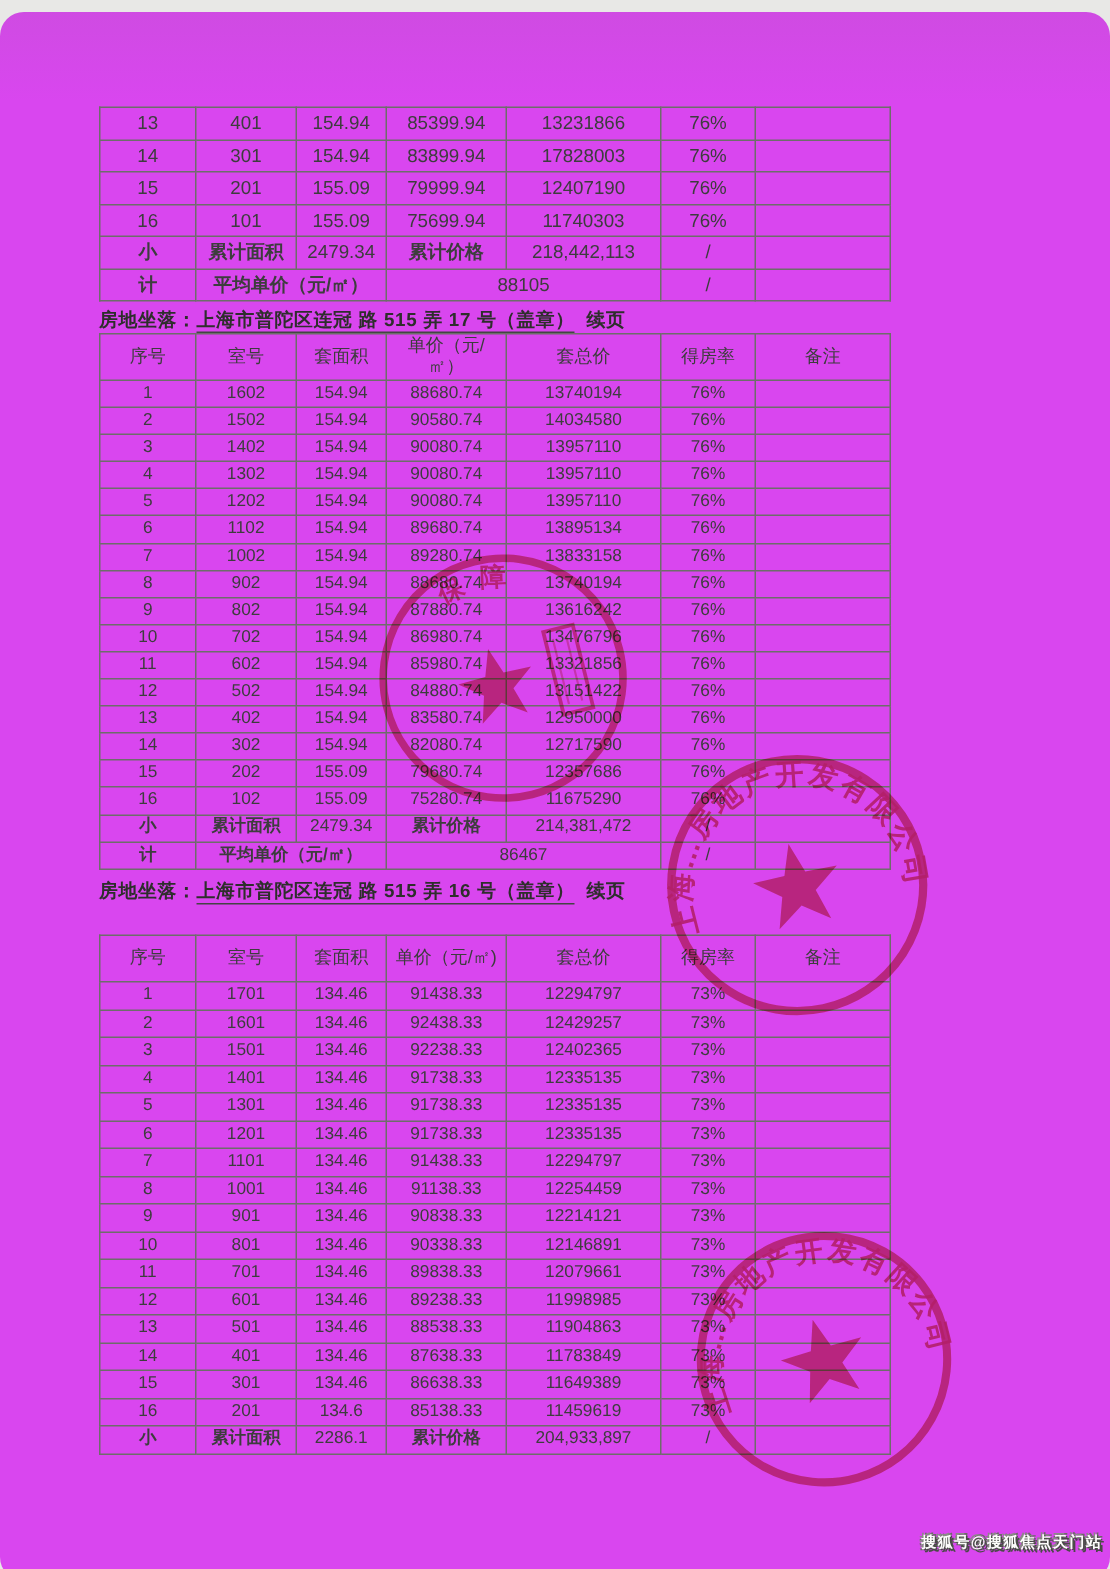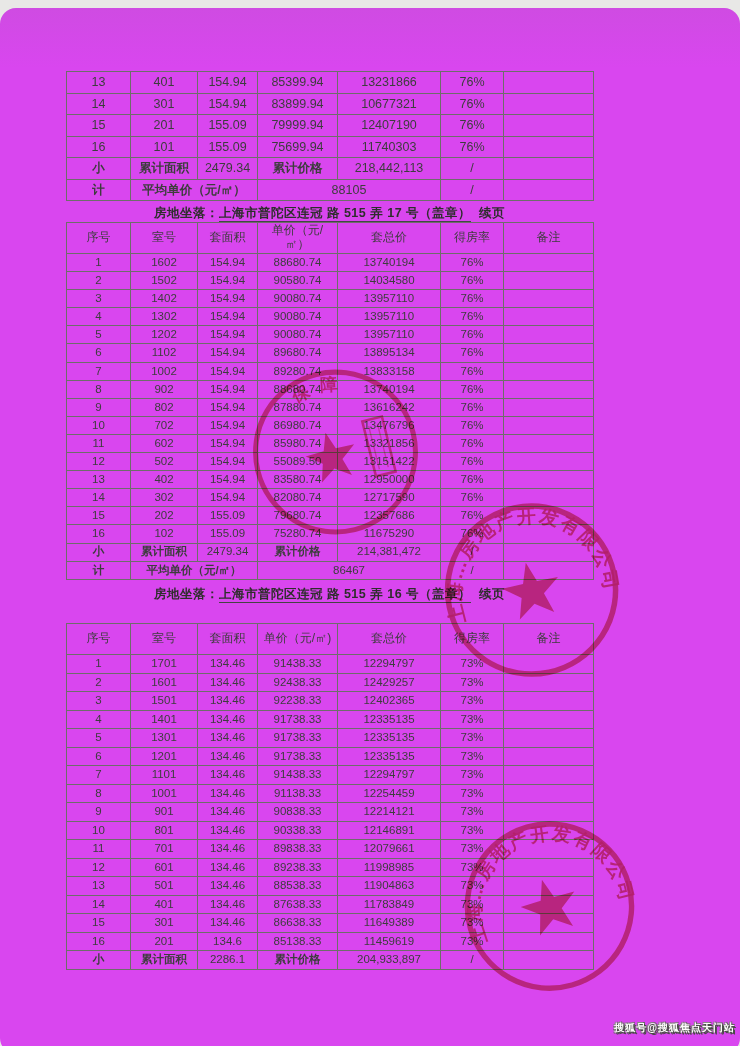--- a/index.html
+++ b/index.html
@@ -23,21 +23,21 @@
   }
   table{border:1.6px solid #57564f;}
   th{font-weight:400;font-size:12px;}
   .b{font-weight:700;}
   .t-top td{height:20.5px;font-size:12.5px;}
   .t-mid th{height:30px;}
   .t-mid td{height:17.1px;font-size:11.5px;}
   .t-bot th{height:30px;}
   .t-bot td{height:17.5px;font-size:11.5px;}
   .tbl-title{
-    position:absolute;left:66px;width:527px;text-align:center;
+    position:absolute;left:66px;width:527px;text-align:left;
     font-size:12.5px;font-weight:700;color:#2e2e2c;letter-spacing:.5px;
   }
   .tbl-title .addr{border-bottom:1.2px solid #444;padding-bottom:1px;}
   .stamp{position:absolute;opacity:.72;mix-blend-mode:multiply;pointer-events:none;}
   .watermark{
     position:absolute;font-weight:700;font-size:10px;letter-spacing:1px;
     color:#fdfdfb;
     text-shadow:2px 2px 0 #4a4a48,1px 1px 0 #4a4a48,-1px -1px 0 #8a8a86,
                 1px -1px 0 #6a6a66,-1px 1px 0 #6a6a66;
   }
@@ -66,21 +66,21 @@
             <td>85399.94</td>
             <td>13231866</td>
             <td>76%</td>
             <td></td>
           </tr>
           <tr>
             <td>14</td>
             <td>301</td>
             <td>154.94</td>
             <td>83899.94</td>
-            <td>10677321</td>
+            <td>17828003</td>
             <td>76%</td>
             <td></td>
           </tr>
           <tr>
             <td>15</td>
             <td>201</td>
             <td>155.09</td>
             <td>79999.94</td>
             <td>12407190</td>
             <td>76%</td>
@@ -237,21 +237,21 @@
             <td>154.94</td>
             <td>85980.74</td>
             <td>13321856</td>
             <td>76%</td>
             <td></td>
           </tr>
           <tr>
             <td>12</td>
             <td>502</td>
             <td>154.94</td>
-            <td>55089.50</td>
+            <td>84880.74</td>
             <td>13151422</td>
             <td>76%</td>
             <td></td>
           </tr>
           <tr>
             <td>13</td>
             <td>402</td>
             <td>154.94</td>
             <td>83580.74</td>
             <td>12950000</td>

